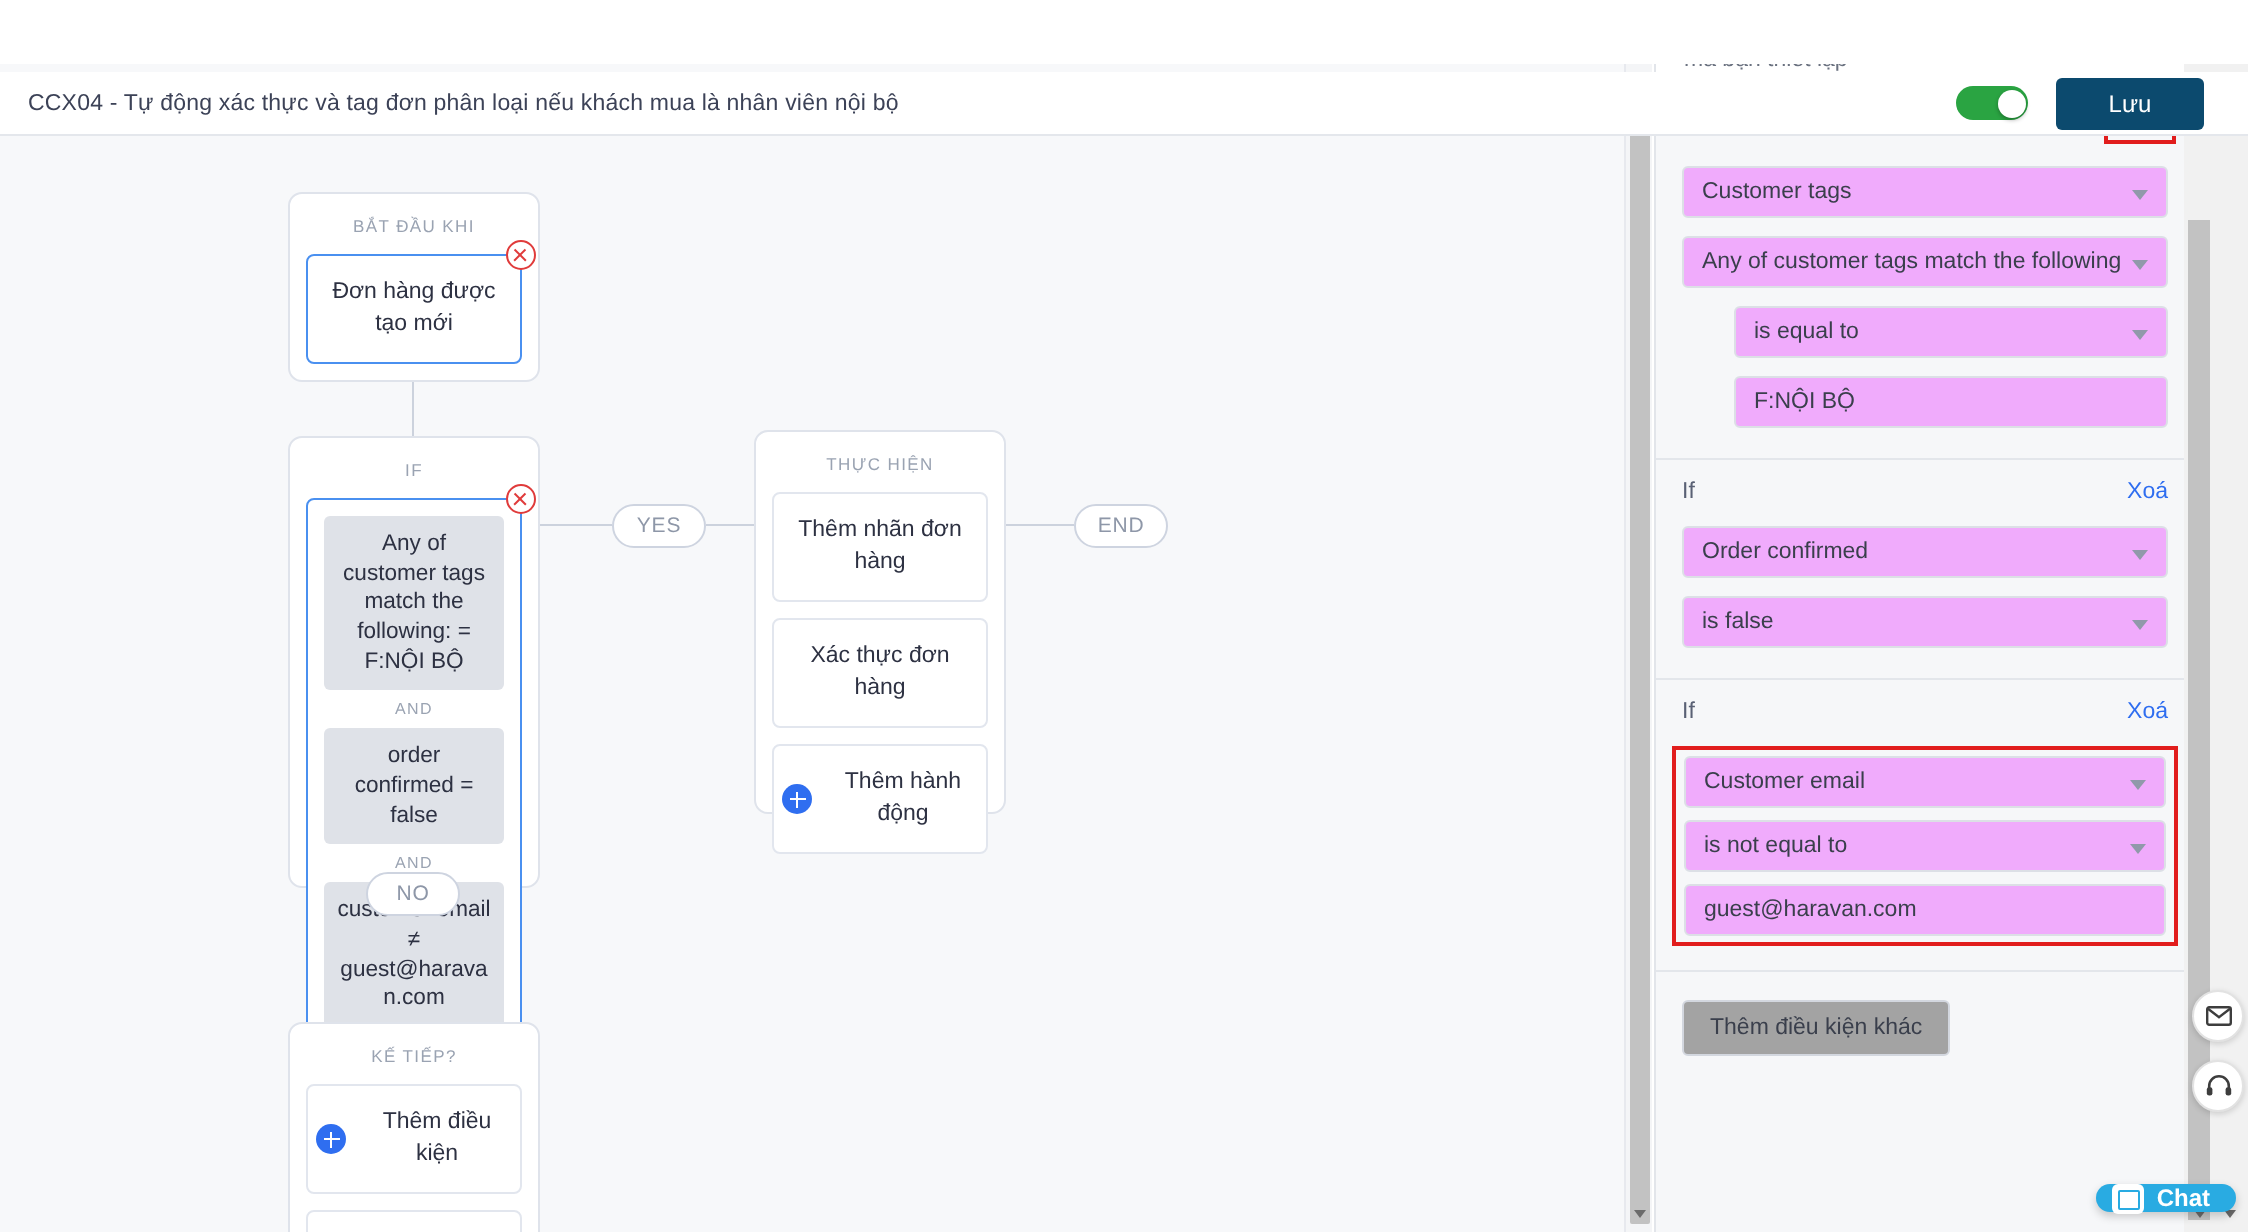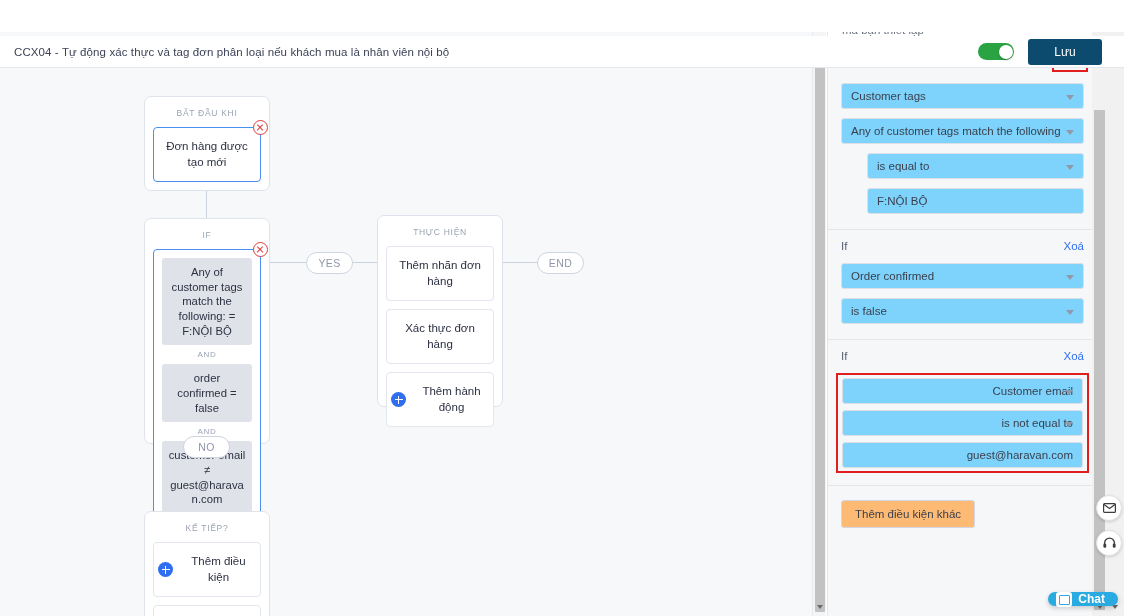--- a/index.html
+++ b/index.html
@@ -146,40 +146,40 @@
   }
   .if-lbl { font-size: 11.5px; color: #5a6175; }
   .del-link {
     font-size: 11.5px; color: #2f6ef0; cursor: pointer;
     text-decoration: none;
   }
   .del-link.boxed {
     border: 2px solid #e11d1d; padding: 1px 6px; margin-right: -4px;
   }
   .field {
-    background: #7dd3fc; border: 1px solid #dcdfe6; border-radius: 3px;
+    background: #f0abfc; border: 1px solid #dcdfe6; border-radius: 3px;
     height: 26px; display: flex; align-items: center;
     padding: 0 9px; font-size: 11.5px; color: #3a3f4c;
     position: relative; cursor: pointer; margin-bottom: 9px;
   }
   .field.plain { cursor: text; }
   .field.indent { margin-left: 26px; }
   .field .caret {
     position: absolute; right: 9px; top: 11px;
     border-left: 4px solid transparent; border-right: 4px solid transparent;
     border-top: 5px solid #9099aa;
   }
   .redbox {
     border: 2px solid #e11d1d; padding: 3px 4px 0; margin: 0 -5px;
   }
-  .redbox .field { margin-bottom: 6px; justify-content: flex-end; }
+  .redbox .field { margin-bottom: 6px; }
   .redbox .field:last-child { margin-bottom: 3px; }
   .panel-footer { border-top: 1px solid #e3e6eb; padding: 14px 13px; }
   .btn-outline {
-    background: #fdba74; border: 1px solid #d3d7df; border-radius: 3px;
+    background: #a3a3a3; border: 1px solid #d3d7df; border-radius: 3px;
     font-size: 11.5px; color: #3a3f4c; font-family: inherit;
     padding: 7px 13px; cursor: pointer;
   }
 
   
   .pscroll {
     position: absolute; left: 1092px; top: 32px; width: 15px; height: 584px;
     background: #f1f1f1;
   }
   .pscroll .track-thumb {

